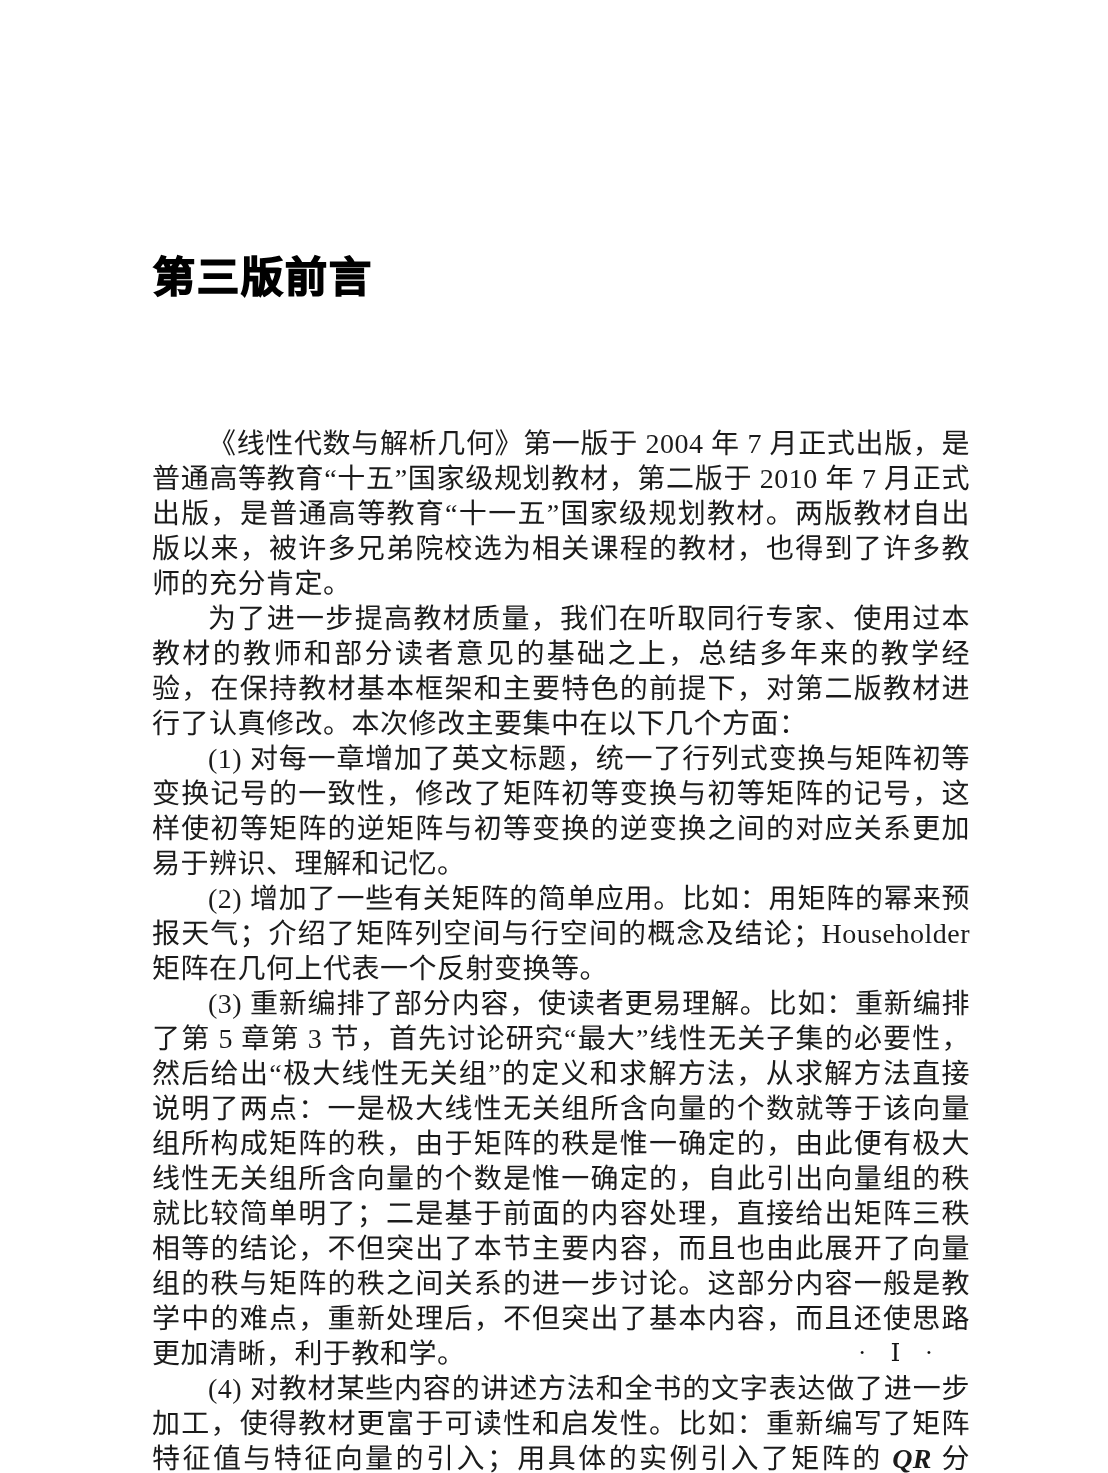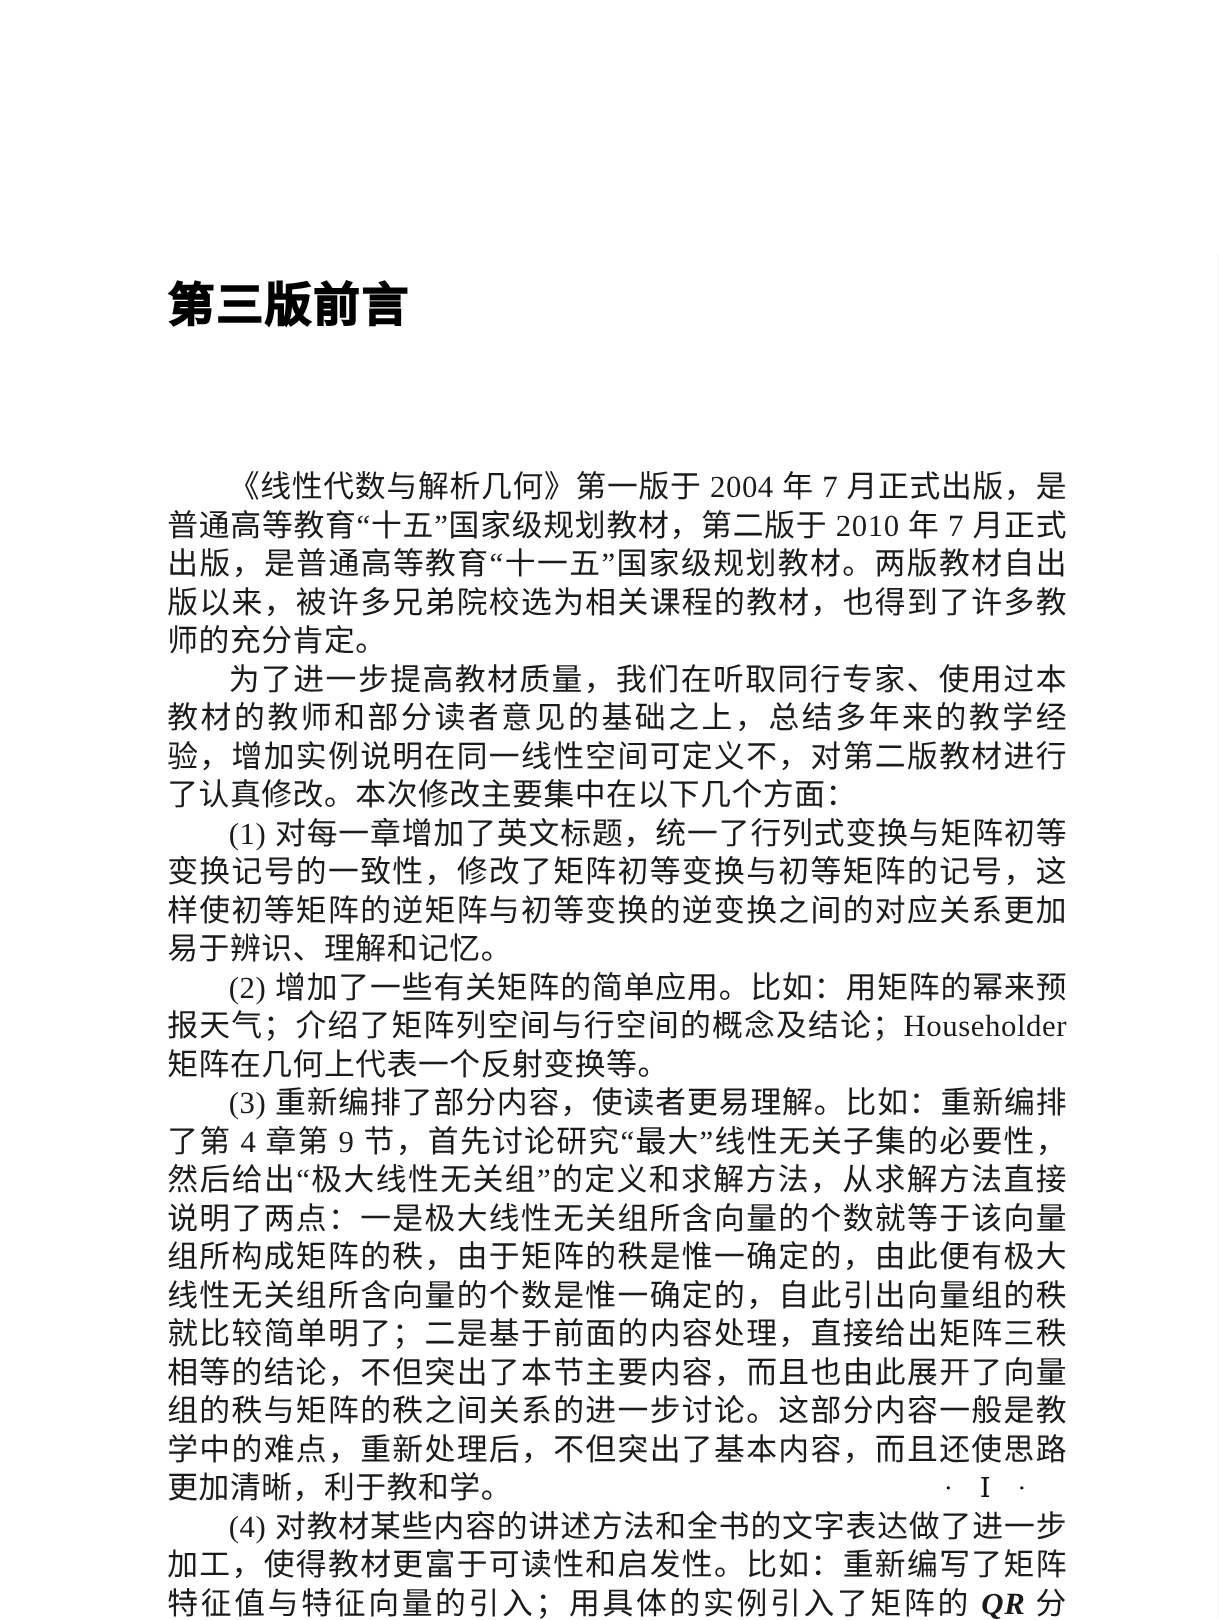--- a/index.html
+++ b/index.html
@@ -61,21 +61,21 @@
   }
 </style>
 </head>
 <body>
 
 <div class="page">
   <div class="page-title">第三版前言</div>
 
   <div class="preface-body">
       <p class="para"><span>《线性代数与解析几何》第一版于 2004 年 7 月正式出版，是普通高等教育“十五”国家级规划教材，第二版于 2010 年 7 月正式出版，是普通高等教育“十一五”国家级规划教材。两版教材自出版以来，被许多兄弟院校选为相关课程的教材，也得到了许多教师的充分肯定。</span></p>
-      <p class="para"><span>为了进一步提高教材质量，我们在听取同行专家、使用过本教材的教师和部分读者意见的基础之上，总结多年来的教学经验，增加实例说明在同一线性空间可定义不，对第二版教材进行了认真修改。本次修改主要集中在以下几个方面：</span></p>
+      <p class="para"><span>为了进一步提高教材质量，我们在听取同行专家、使用过本教材的教师和部分读者意见的基础之上，总结多年来的教学经验，在保持教材基本框架和主要特色的前提下，对第二版教材进行了认真修改。本次修改主要集中在以下几个方面：</span></p>
       <p class="para"><span>(1) 对每一章增加了英文标题，统一了行列式变换与矩阵初等变换记号的一致性，修改了矩阵初等变换与初等矩阵的记号，这样使初等矩阵的逆矩阵与初等变换的逆变换之间的对应关系更加易于辨识、理解和记忆。</span></p>
       <p class="para"><span>(2) 增加了一些有关矩阵的简单应用。比如：用矩阵的幂来预报天气；介绍了矩阵列空间与行空间的概念及结论；Householder 矩阵在几何上代表一个反射变换等。</span></p>
-      <p class="para"><span>(3) 重新编排了部分内容，使读者更易理解。比如：重新编排了第 4 章第 9 节，首先讨论研究“最大”线性无关子集的必要性，然后给出“极大线性无关组”的定义和求解方法，从求解方法直接说明了两点：一是极大线性无关组所含向量的个数就等于该向量组所构成矩阵的秩，由于矩阵的秩是惟一确定的，由此便有极大线性无关组所含向量的个数是惟一确定的，自此引出向量组的秩就比较简单明了；二是基于前面的内容处理，直接给出矩阵三秩相等的结论，不但突出了本节主要内容，而且也由此展开了向量组的秩与矩阵的秩之间关系的进一步讨论。这部分内容一般是教学中的难点，重新处理后，不但突出了基本内容，而且还使思路更加清晰，利于教和学。</span></p>
+      <p class="para"><span>(3) 重新编排了部分内容，使读者更易理解。比如：重新编排了第 5 章第 3 节，首先讨论研究“最大”线性无关子集的必要性，然后给出“极大线性无关组”的定义和求解方法，从求解方法直接说明了两点：一是极大线性无关组所含向量的个数就等于该向量组所构成矩阵的秩，由于矩阵的秩是惟一确定的，由此便有极大线性无关组所含向量的个数是惟一确定的，自此引出向量组的秩就比较简单明了；二是基于前面的内容处理，直接给出矩阵三秩相等的结论，不但突出了本节主要内容，而且也由此展开了向量组的秩与矩阵的秩之间关系的进一步讨论。这部分内容一般是教学中的难点，重新处理后，不但突出了基本内容，而且还使思路更加清晰，利于教和学。</span></p>
       <p class="para"><span>(4) 对教材某些内容的讲述方法和全书的文字表达做了进一步加工，使得教材更富于可读性和启发性。比如：重新编写了矩阵特征值与特征向量的引入；用具体的实例引入了矩阵的 </span><span class="math-variable">QR</span><span> 分解；增加实例说明在同一线性空间可定义不</span></p>
     </div>
 
   <div class="page-number">· Ⅰ ·</div>
 </div>
 
 </body></html>

